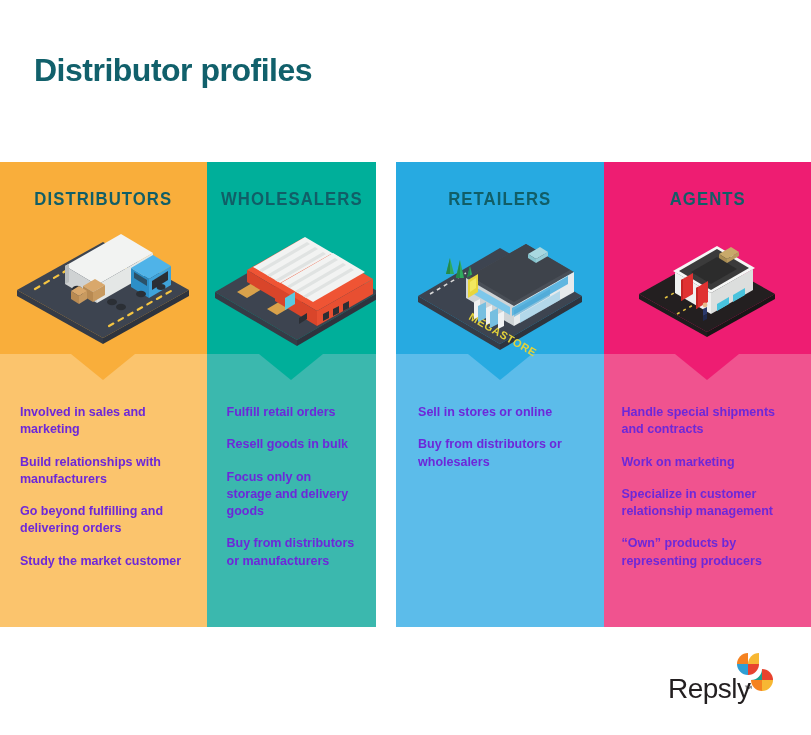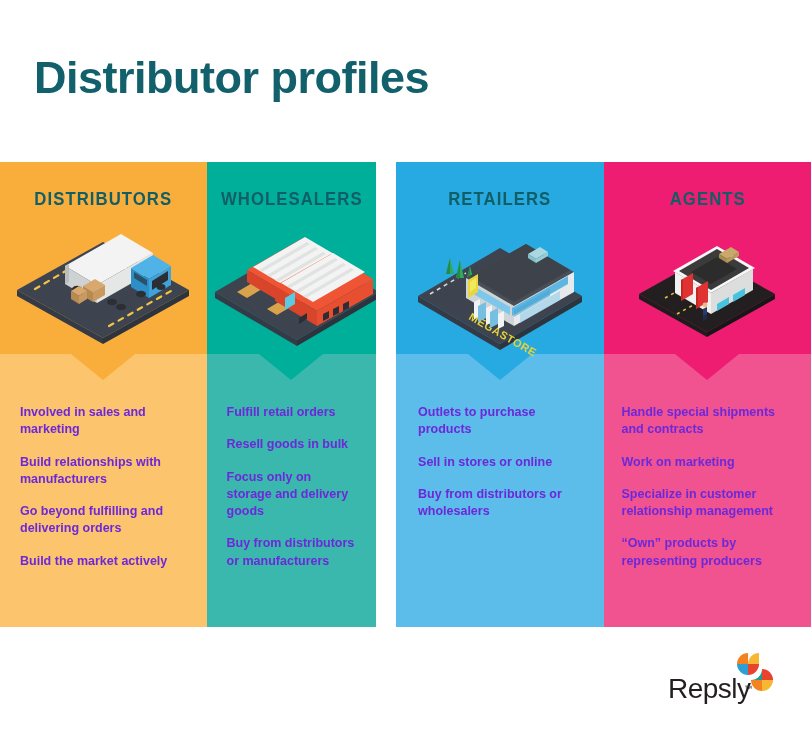--- a/index.html
+++ b/index.html
@@ -13,21 +13,21 @@
     position: relative;
     font-family: "Liberation Sans", sans-serif;
     overflow: hidden;
   }
 
   
   #page-title {
     position: absolute;
     left: 34px;
     top: 53px;
-    font-size: 45px;
+    font-size: 32px;
     font-weight: bold;
     color: #11606b;
     letter-spacing: -0.5px;
     line-height: 1.1;
     white-space: nowrap;
   }
 
   
   #panel {
     position: absolute;
@@ -190,21 +190,21 @@
         <polygon points="58,77 66,72 74,77 66,82" fill="#d9a86c"></polygon>
         <polygon points="58,77 66,82 66,90 58,85" fill="#b88a52"></polygon>
         <polygon points="66,82 74,77 74,85 66,90" fill="#c89a60"></polygon>
       </svg>
     </div>
 
     <div class="bullets">
       <div class="bullet">Involved in sales and marketing</div>
       <div class="bullet">Build relationships with manufacturers</div>
       <div class="bullet">Go beyond fulfilling and delivering orders</div>
-      <div class="bullet">Build the market actively</div>
+      <div class="bullet">Study the market customer</div>
     </div>
   </div>
 
   <div class="column col-2" style="width:163px;">
     <div class="col-top" style="background:#00af9a;"></div>
     <div class="col-bottom" style="background:#3bb8ae;"></div>
     <div class="notch" style="border-top-color:#00af9a;"></div>
 
     <div class="col-header">WHOLESALERS</div>
 
@@ -321,21 +321,20 @@
         </g>
 
         <polygon points="68,92 76,88 76,104 68,108" fill="#76bfe0"></polygon>
         <polygon points="80,98 88,94 88,110 80,114" fill="#76bfe0"></polygon>
 
         <polygon points="110,100 150,77 150,86 110,109" fill="#9dd0ea" opacity="0.7"></polygon>
       </svg>
     </div>
 
     <div class="bullets">
-      <div class="bullet">Outlets to purchase products</div>
       <div class="bullet">Sell in stores or online</div>
       <div class="bullet">Buy from distributors or wholesalers</div>
     </div>
   </div>
 
   <div class="column col-4" style="width:203px;">
     <div class="col-top" style="background:#ee1d72;"></div>
     <div class="col-bottom" style="background:#f0538f;"></div>
     <div class="notch" style="border-top-color:#ee1d72;"></div>
 

